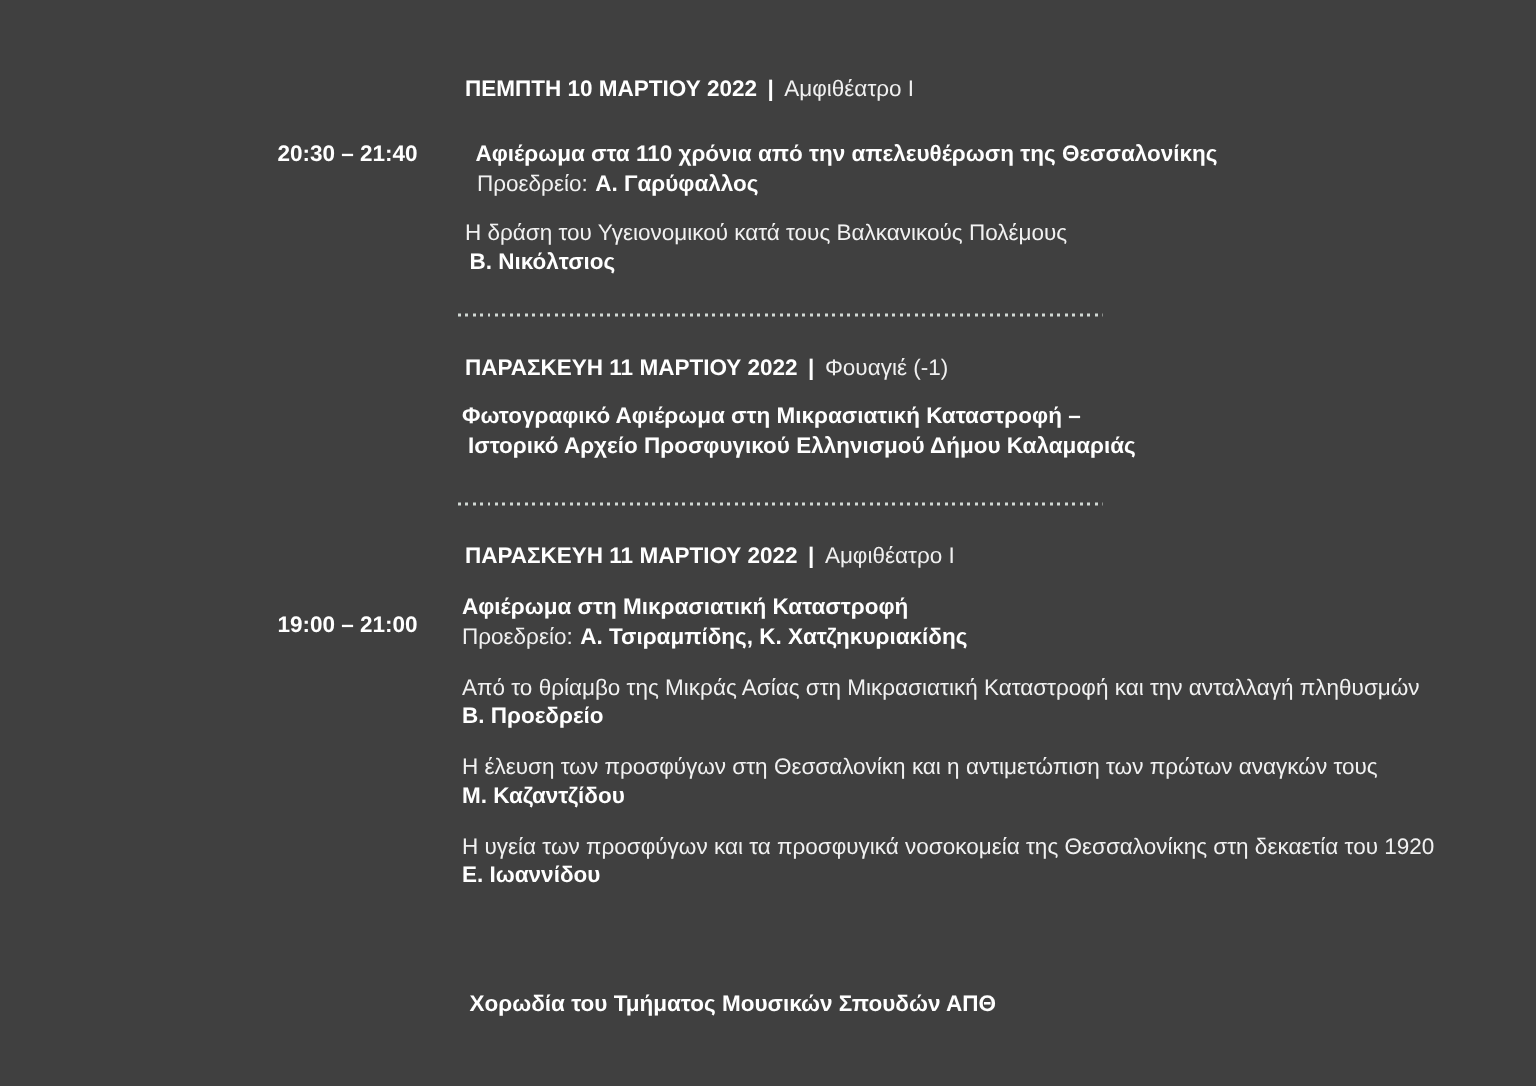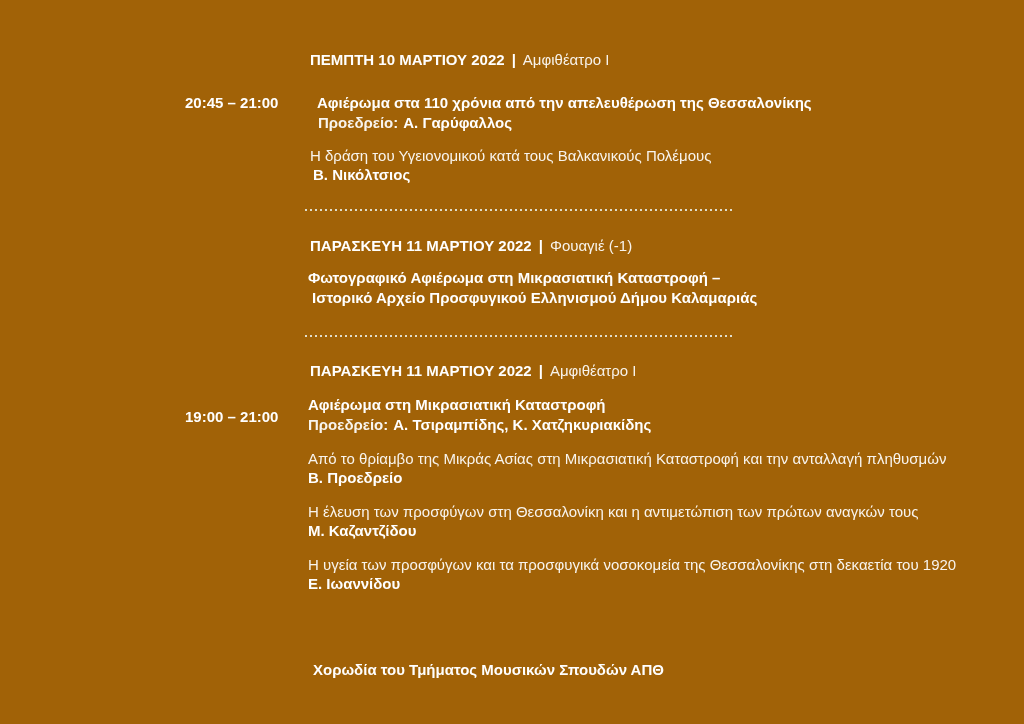--- a/index.html
+++ b/index.html
@@ -5,31 +5,31 @@
   * { margin: 0; padding: 0; box-sizing: border-box; }
   html, body { width: 1024px; height: 724px; }
   body {
     font-family: "Liberation Sans", sans-serif;
     overflow: hidden;
   }
   .page {
     position: relative;
     width: 1024px;
     height: 724px;
-    background: #a16207;
+    background: #404040;
     color: #F1F6F2;
     font-size: 15px;
     line-height: 19px;
   }
   .abs { position: absolute; white-space: nowrap; }
   .bold { font-weight: 700; color: #FFFFFF; }
   .regular { font-weight: 400; color: rgba(255,255,255,0.93); }
   .day-header .pipe { font-weight: 700; margin: 0 7px; color: #FFFFFF; }
   .day-header .venue { font-weight: 400; color: rgba(255,255,255,0.92); }
-  .chair-label { margin-right: 5px; font-weight: bold; }
+  .chair-label { margin-right: 5px; }
   .dotted-sep {
     position: absolute;
     height: 2px;
     background-image: repeating-linear-gradient(
       90deg,
       rgba(235,243,238,0.85) 0px,
       rgba(235,243,238,0.85) 2px,
       transparent 2px,
       transparent 5px
     );
@@ -40,21 +40,21 @@
 </style>
 </head>
 <body>
 
 <div class="page">
 
   <div class="abs day-header" style="left:310px; top:50px;">
     <span class="bold">ΠΕΜΠΤΗ 10 ΜΑΡΤΙΟΥ 2022</span><span class="pipe">|</span><span class="venue">Αμφιθέατρο Ι</span>
   </div>
 
-  <div class="abs bold" style="left:185px; top:93px;">20:45 – 21:00</div>
+  <div class="abs bold" style="left:185px; top:93px;">20:30 – 21:40</div>
   <div class="abs bold" style="left:317px; top:93px;">Αφιέρωμα στα 110 χρόνια από την απελευθέρωση της Θεσσαλονίκης</div>
   <div class="abs" style="left:318px; top:113px;">
     <span class="regular chair-label">Προεδρείο:</span><span class="bold">Α. Γαρύφαλλος</span>
   </div>
 
   <div class="abs" style="left:310px; top:146px;">
     <span class="talk-title regular">Η δράση του Υγειονομικού κατά τους Βαλκανικούς Πολέμους</span>
     <span class="talk-speaker bold" style="margin-left:3px;">Β. Νικόλτσιος</span>
   </div>
 

